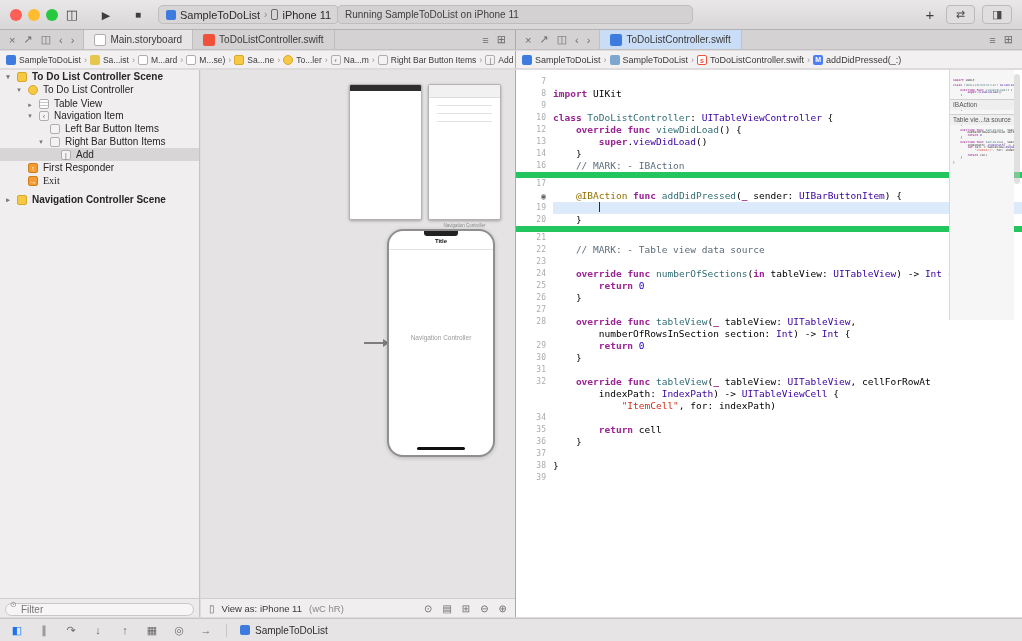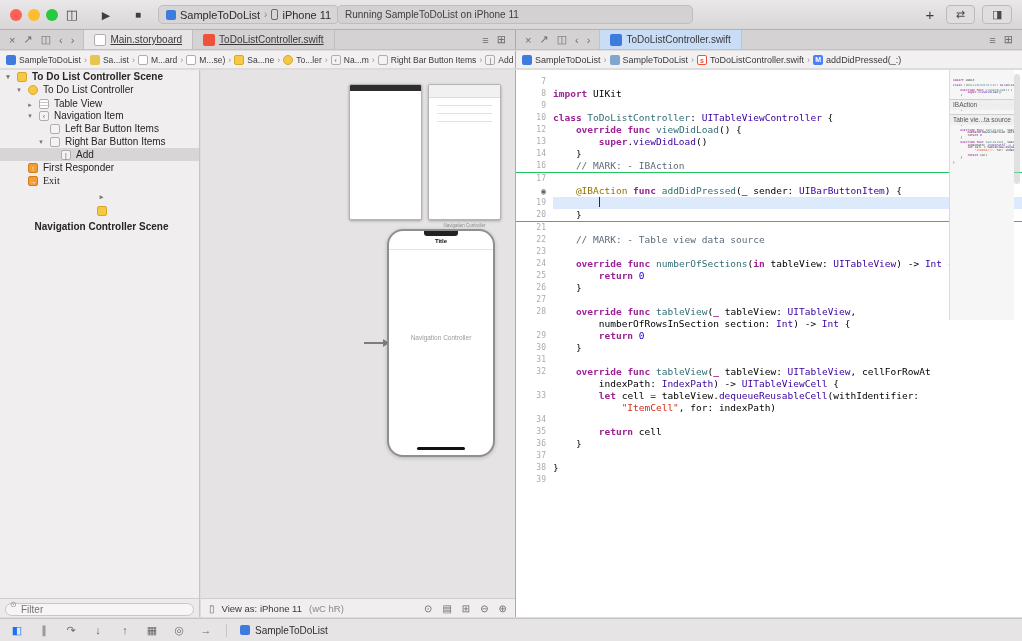--- a/index.html
+++ b/index.html
@@ -88,21 +88,21 @@
   .entry-arrow:after{content:"";position:absolute;right:-5px;top:-3px;border-left:6px solid #7E7C7D;border-top:4px solid transparent;border-bottom:4px solid transparent;}
   .canvas-bottom{position:absolute;left:201px;top:598px;width:314px;height:19px;background:#F0EEEF;border-top:1px solid #CFCDCE;display:flex;align-items:center;gap:7px;padding:0 8px;font-size:9.5px;color:#3A3A3A;box-sizing:border-box;}
   .canvas-bottom .sc{color:#8A8A8A;}
   .ctools{margin-left:auto;display:flex;gap:10px;color:#6E6C6D;font-size:10px;}
   .devtgl{color:#6E6C6D;font-size:10px;}
 
   
   .codearea{position:absolute;left:515px;top:70px;width:507px;height:547px;background:#fff;border-left:1px solid #ABA9AA;overflow:hidden;font-family:"DejaVu Sans Mono",monospace;font-size:9.5px;line-height:12px;box-sizing:border-box;}
   #code-rows{position:absolute;left:0;top:6px;right:0;}
   .crow{display:flex;white-space:pre;}
-  .crow.sep{border-top:1px solid #22c55e;}
+  .crow.sep{border-top:6px solid #22c55e;}
   .gut{width:30px;flex:none;text-align:right;padding-right:7px;color:#A8ACB0;font-size:8px;line-height:12px;box-sizing:content-box;}
   .gut.badge{color:#5F5F5F;font-size:8.5px;}
   .ct{flex:1;}
   .crow.cur .ct{background:#DDEAFB;}
   .caret{display:inline-block;width:1px;height:10px;background:#2B2B2B;vertical-align:-1px;}
   .tk-k{color:#9B2393;font-weight:bold;}
   .tk-y{color:#3900A0;}
   .tk-f{color:#326D74;}
   .tk-m{color:#3900A0;}
   .tk-a{color:#947100;}
@@ -155,21 +155,21 @@
   </div>
 
   <div class="tabbar" id="left-tabbar">
     <div class="ectl" id="left-controls">
         <span>×</span>
         <span>↗</span>
         <span>◫</span>
         <span>‹</span>
         <span>›</span>
       </div>
-    <div style="display:flex;text-decoration:underline;" id="left-tabs">
+    <div style="display:flex;" id="left-tabs">
         <div class="tab active">
           <span class="ic big ic-storyboard"></span>
           <span>Main.storyboard</span>
         </div>
         <div class="tab">
           <span class="ic big ic-swift"></span>
           <span>ToDoListController.swift</span>
         </div>
       </div>
     <div class="tabspacer"></div>
@@ -307,21 +307,21 @@
       <div class="orow" style="padding-left: 15px;">
         <span class="disc"></span>
         <span class="ic ic-responder">↑</span>
         <span>First Responder</span>
       </div>
       <div class="orow" style="padding-left: 15px; font-family: Liberation Serif, serif;">
         <span class="disc"></span>
         <span class="ic ic-exit">→</span>
         <span>Exit</span>
       </div>
-      <div class="orow bold gap" style="padding-left: 4px; flex-direction: column;">
+      <div class="orow bold gap" style="padding-left: 4px;">
         <span class="disc">▸</span>
         <span class="ic ic-scene"></span>
         <span>Navigation Controller Scene</span>
       </div>
     </div>
 
   <div class="filterbar">
     <div class="fwrap">
       <span class="fic">⊙</span>
       <input type="text" placeholder="Filter" style="">
@@ -387,21 +387,20 @@
         <div class="crow"><span class="gut">25</span><span class="ct"><span class="tk-p">        </span><span class="tk-k">return</span><span class="tk-p"> </span><span class="tk-u">0</span></span></div>
         <div class="crow"><span class="gut">26</span><span class="ct"><span class="tk-p">    }</span></span></div>
         <div class="crow"><span class="gut">27</span><span class="ct"></span></div>
         <div class="crow"><span class="gut">28</span><span class="ct"><span class="tk-p">    </span><span class="tk-k">override</span><span class="tk-p"> </span><span class="tk-k">func</span><span class="tk-p"> </span><span class="tk-f">tableView</span><span class="tk-p">(</span><span class="tk-k">_</span><span class="tk-p"> tableView: </span><span class="tk-y">UITableView</span><span class="tk-p">,</span></span></div>
         <div class="crow"><span class="gut"></span><span class="ct"><span class="tk-p">        numberOfRowsInSection section: </span><span class="tk-y">Int</span><span class="tk-p">) -&gt; </span><span class="tk-y">Int</span><span class="tk-p"> {</span></span></div>
         <div class="crow"><span class="gut">29</span><span class="ct"><span class="tk-p">        </span><span class="tk-k">return</span><span class="tk-p"> </span><span class="tk-u">0</span></span></div>
         <div class="crow"><span class="gut">30</span><span class="ct"><span class="tk-p">    }</span></span></div>
         <div class="crow"><span class="gut">31</span><span class="ct"></span></div>
         <div class="crow"><span class="gut">32</span><span class="ct"><span class="tk-p">    </span><span class="tk-k">override</span><span class="tk-p"> </span><span class="tk-k">func</span><span class="tk-p"> </span><span class="tk-f">tableView</span><span class="tk-p">(</span><span class="tk-k">_</span><span class="tk-p"> tableView: </span><span class="tk-y">UITableView</span><span class="tk-p">, cellForRowAt</span></span></div>
         <div class="crow"><span class="gut"></span><span class="ct"><span class="tk-p">        indexPath: </span><span class="tk-y">IndexPath</span><span class="tk-p">) -&gt; </span><span class="tk-y">UITableViewCell</span><span class="tk-p"> {</span></span></div>
-        <div class="crow"><span class="gut">33</span><span class="ct"><span class="tk-p">        </span><span class="tk-k">let</span><span class="tk-p"> cell = tableView.</span><span class="tk-m">dequeueReusableCell</span><span class="tk-p">(withIdentifier:</span></span></div>
         <div class="crow"><span class="gut"></span><span class="ct"><span class="tk-p">            </span><span class="tk-s">"ItemCell"</span><span class="tk-p">, for: indexPath)</span></span></div>
         <div class="crow"><span class="gut">34</span><span class="ct"></span></div>
         <div class="crow"><span class="gut">35</span><span class="ct"><span class="tk-p">        </span><span class="tk-k">return</span><span class="tk-p"> cell</span></span></div>
         <div class="crow"><span class="gut">36</span><span class="ct"><span class="tk-p">    }</span></span></div>
         <div class="crow"><span class="gut">37</span><span class="ct"></span></div>
         <div class="crow"><span class="gut">38</span><span class="ct"><span class="tk-p">}</span></span></div>
         <div class="crow"><span class="gut">39</span><span class="ct"></span></div>
       </div>
   </div>
 

